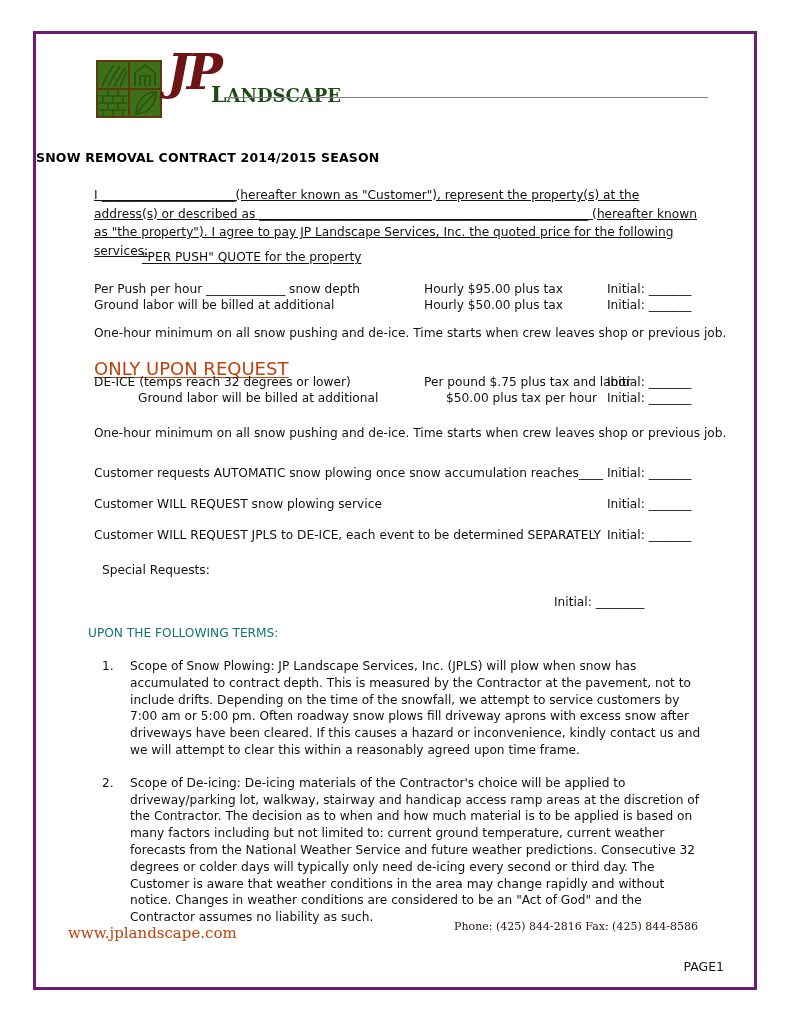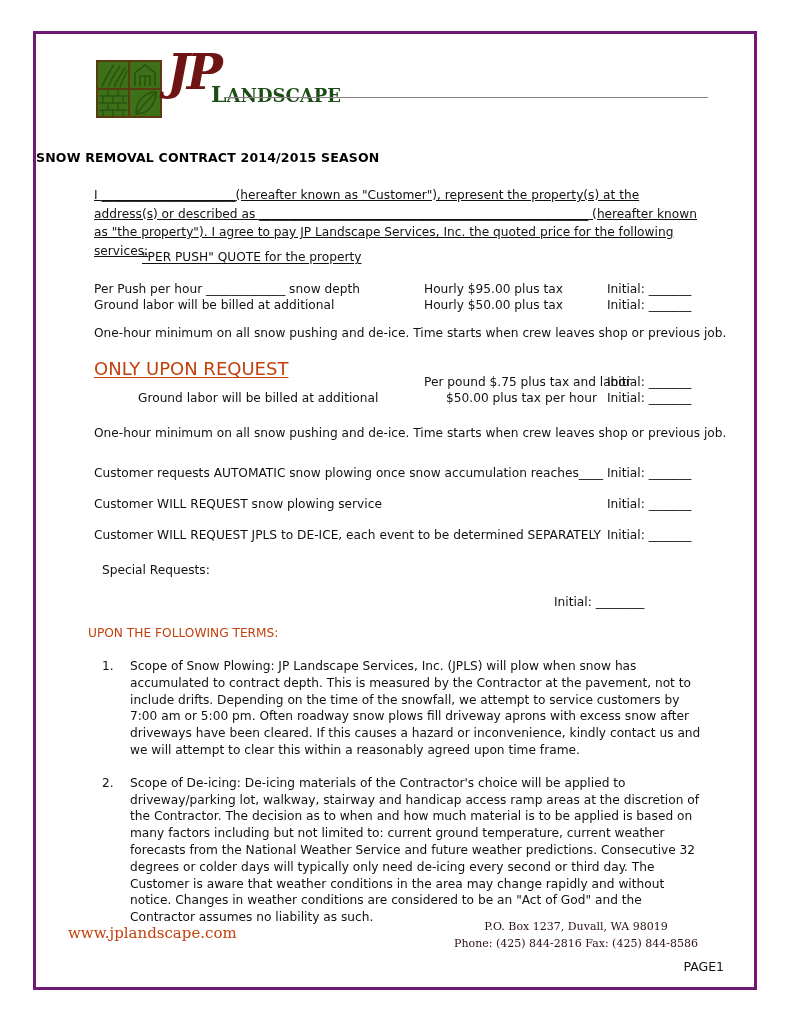--- a/index.html
+++ b/index.html
@@ -191,21 +191,21 @@
     top: 561px;
     font-size: 12.2px;
     color: #111;
   }
 
   .terms-head {
     position: absolute;
     left: 52px;
     top: 592px;
     font-size: 12.2px;
-    color: #c2410c;
+    color: #0f766e;
   }
 
   .terms {
     position: absolute;
     left: 62px;
     top: 624px;
     width: 610px;
   }
   .term {
     position: relative;
@@ -324,20 +324,21 @@
         <span class="rate-init">Initial: _______</span>
       </div>
     </div>
 
     <div class="note-a">One-hour minimum on all snow pushing and de-ice. Time starts when crew leaves shop or previous job.</div>
 
     <div class="req-head">ONLY UPON REQUEST</div>
 
     <div class="deice-table">
       <div class="rate-row">
+        <span class="rate-desc">DE-ICE (temps reach 32 degrees or lower)</span>
         <span class="rate-price">Per pound $.75 plus tax and labor</span>
         <span class="rate-init">Initial: _______</span>
       </div>
       <div class="rate-row">
         <span class="rate-desc indent">Ground labor will be billed at additional</span>
         <span class="rate-price shift">$50.00 plus tax per hour</span>
         <span class="rate-init">Initial: _______</span>
       </div>
     </div>
 
@@ -367,19 +368,18 @@
       <div class="term">
         <span class="term-num">1.</span><span class="u">Scope of Snow Plowing</span><span>: JP Landscape Services, Inc. (JPLS) will plow when snow has accumulated to contract depth. This is measured by the Contractor at the pavement, not to include drifts. Depending on the time of the snowfall, we attempt to service customers by 7:00 am or 5:00 pm. Often roadway snow plows fill driveway aprons with excess snow after driveways have been cleared. If this causes a hazard or inconvenience, kindly contact us and we will attempt to clear this within a reasonably agreed upon time frame.</span>
       </div>
       <div class="term">
         <span class="term-num">2.</span><span class="u">Scope of De-icing</span><span>: De-icing materials of the Contractor's choice will be applied to driveway/parking lot, walkway, stairway and handicap access ramp areas at the discretion of the Contractor. The decision as to when and how much material is to be applied is based on many factors including but not limited to: current ground temperature, current weather forecasts from the National Weather Service and future weather predictions. Consecutive 32 degrees or colder days will typically only need de-icing every second or third day. The Customer is aware that weather conditions in the area may change rapidly and without notice. Changes in weather conditions are considered to be an "Act of God" and the Contractor assumes no liability as such.</span>
       </div>
     </div>
 
     <div class="footer-site">www.jplandscape.com</div>
     <div class="footer-addr">
-      <div>P.O. Box 1237, Duvall, WA 98019</div>
       <div>Phone: (425) 844-2816 Fax: (425) 844-8586</div>
     </div>
     <div class="footer-page">PAGE1</div>
 
   </div>
 </div>
 
 </body></html>

